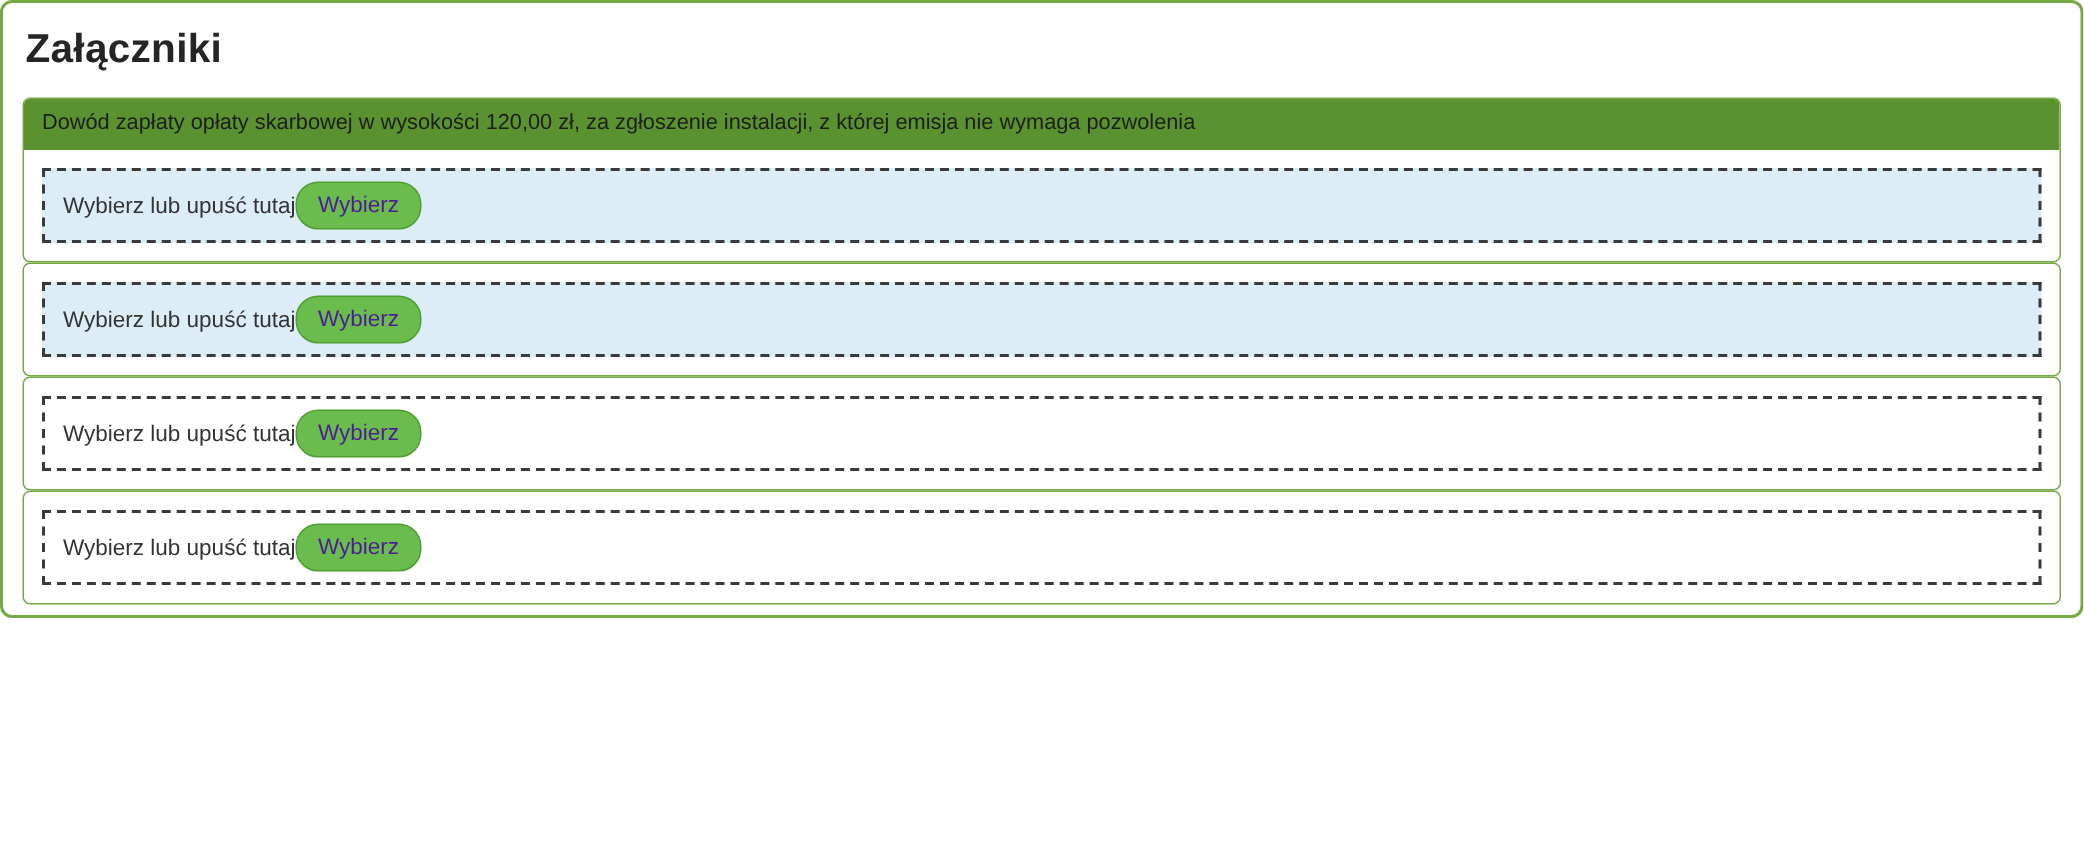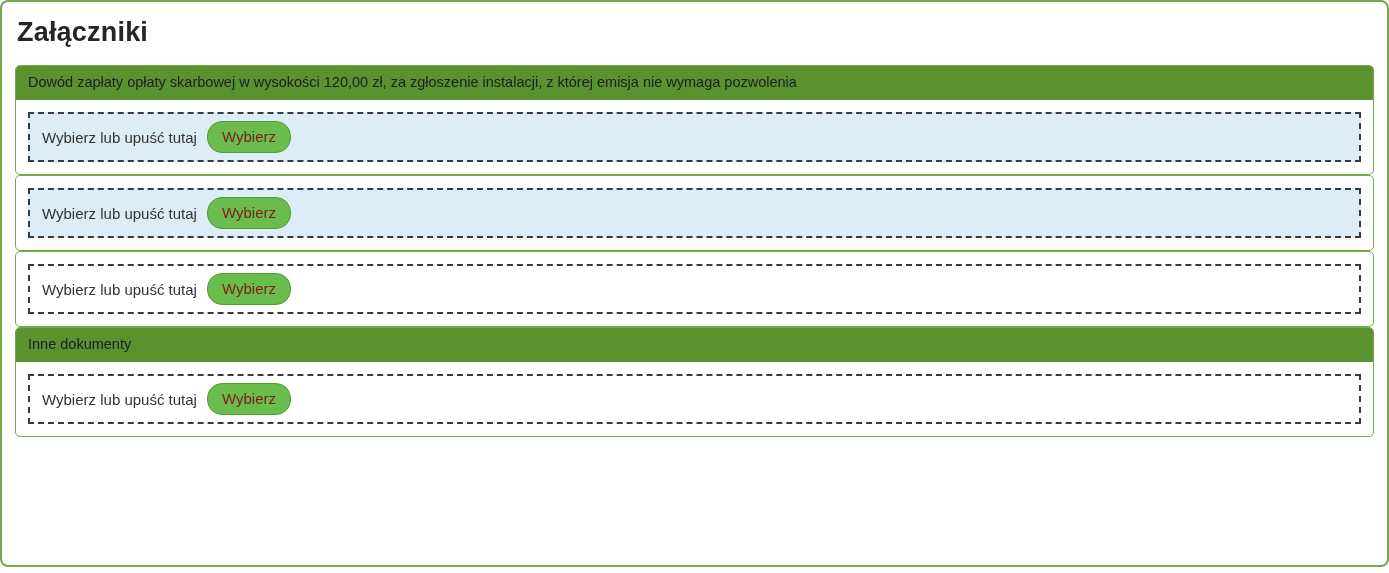--- a/index.html
+++ b/index.html
@@ -15,21 +15,21 @@
   *{box-sizing:border-box;margin:0;padding:0;}
   html,body{background:#ffffff;}
   body{
     width:1389px;height:573px;
     font-family:"Liberation Sans", sans-serif;
     color:var(--text-dark);
     position:relative;
   }
   .page{
     position:absolute;top:0;left:0;
-    width:1389px;height:567px;
+    width:1389px;height:412px;
     background:#fff;
     border:2px solid var(--page-border);
     border-radius:8px;
     padding:13px 13px 0 13px;
     overflow:hidden;
   }
   .page-title{
     font-size:27px;
     font-weight:bold;
     color:#252525;
@@ -50,37 +50,36 @@
     line-height:17px;
   }
   .section-body{
     padding:12px;
   }
   .dropzone{
     border:2px dashed var(--dash);
     background:#ffffff;
     display:flex;
     align-items:center;
-    gap:10px;
     padding:7px 12px;
     min-height:48px;
     cursor:pointer;
   }
   .dropzone.highlighted{
     background:var(--zone-blue);
   }
   .dropzone-label{
     font-size:15px;
     color:#333333;
     white-space:nowrap;
   }
   .choose-btn{
     font-family:"Liberation Sans", sans-serif;
     font-size:15px;
-    color:#7f1d1d;
+    color:#4c1d95;
     background:var(--btn-green);
     border:1px solid var(--btn-border);
     border-radius:15px;
     padding:5px 14px 6px 14px;
     cursor:pointer;
     line-height:19px;
   }
 </style>
 </head>
 <body>
@@ -111,21 +110,20 @@
   <div class="section">
     <div class="section-body">
       <div class="dropzone">
         <span class="dropzone-label">Wybierz lub upuść tutaj</span>
         <button type="button" class="choose-btn">Wybierz</button>
       </div>
     </div>
   </div>
 
   <div class="section">
-    <div class="section-header">Inne dokumenty</div>
     <div class="section-body">
       <div class="dropzone">
         <span class="dropzone-label">Wybierz lub upuść tutaj</span>
         <button type="button" class="choose-btn">Wybierz</button>
       </div>
     </div>
   </div>
 </div>
 </div>
 

